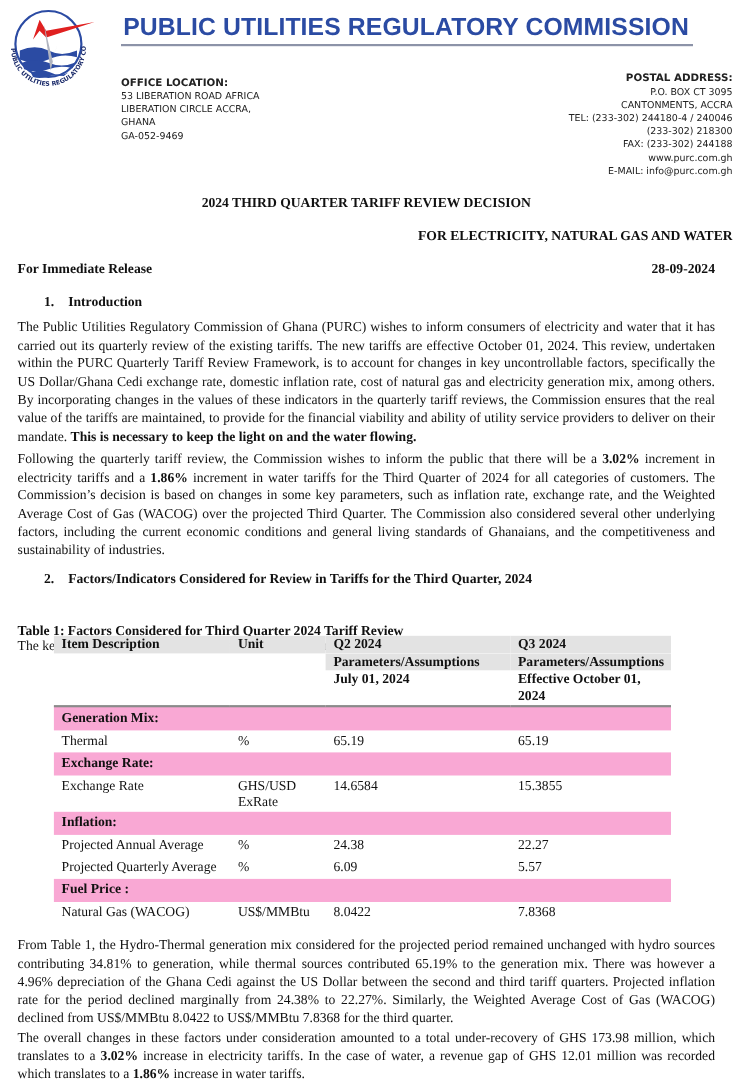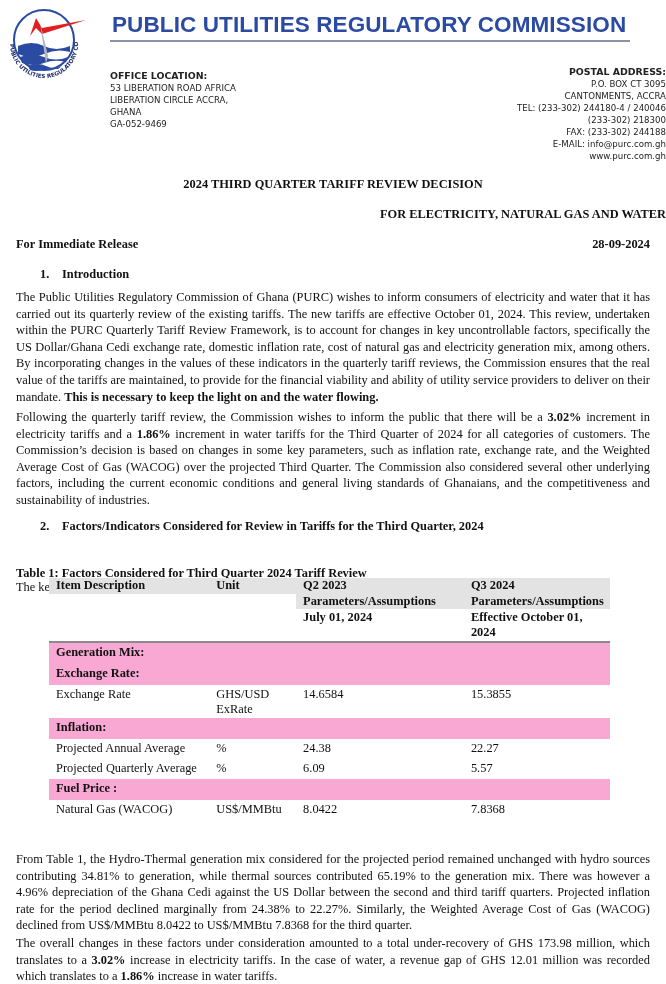--- a/index.html
+++ b/index.html
@@ -60,22 +60,22 @@
   <div>GA-052-9469</div>
 </div>
 
 <div id="postal" class="sans">
   <div class="hd">POSTAL ADDRESS:</div>
   <div>P.O. BOX CT 3095</div>
   <div>CANTONMENTS, ACCRA</div>
   <div>TEL:  (233-302) 244180-4 / 240046</div>
   <div>(233-302) 218300</div>
   <div>FAX:  (233-302) 244188</div>
+  <div>www.purc.com.gh</div>
   <div>E-MAIL:  info@purc.com.gh</div>
-  <div>www.purc.com.gh</div>
 </div>
 
 <div class="title" style="top:177px;">2024 THIRD QUARTER TARIFF REVIEW DECISION</div>
 <div class="title" style="top:207px;text-align:right;">FOR ELECTRICITY, NATURAL GAS AND WATER</div>
 
 <div id="release">For Immediate Release</div>
 <div id="date">28-09-2024</div>
 
 <div class="section-h" style="top:267px;">
   <span class="num">1.</span><span>Introduction</span>
@@ -90,39 +90,45 @@
 </div>
 <div class="para" style="top:535px;margin-top:44px;">The key factors considered in the review of the Third Quarter 2024 tariffs are presented in Table 1.</div>
 
 <div id="table-caption">Table 1: Factors Considered for Third Quarter 2024 Tariff Review</div>
 
 <table id="factors-table">
   <tbody>
       <tr class="head1">
     <th class="c1">Item Description</th>
     <th class="c2">Unit</th>
-    <th class="c3">Q2 2023</th>
+    <th class="c3">Q2 2024</th>
     <th class="c4">Q3 2024</th>
   </tr>
   <tr class="head2">
     <th></th>
     <th></th>
     <th style="background:linear-gradient(#e3e3e3 0 15px, #fff 15px);">
           <div>Parameters/Assumptions</div>
           <div>July 01, 2024</div>
         </th>
     <th style="background:linear-gradient(#e3e3e3 0 15px, #fff 15px);">
           <div>Parameters/Assumptions</div>
           <div>Effective October 01, 2024</div>
         </th>
   </tr>
 
   <tr class="group">
         <td colspan="4">Generation Mix:</td>
       </tr>
+  <tr class="row">
+    <td>Thermal</td>
+    <td>%</td>
+    <td>65.19</td>
+    <td>65.19</td>
+  </tr>
 
   <tr class="group">
         <td colspan="4">Exchange Rate:</td>
       </tr>
   <tr class="row">
     <td class="tall">Exchange Rate</td>
     <td class="tall" style="padding-right:12px;">GHS/USD ExRate</td>
     <td class="tall">14.6584</td>
     <td class="tall">15.3855</td>
   </tr>

